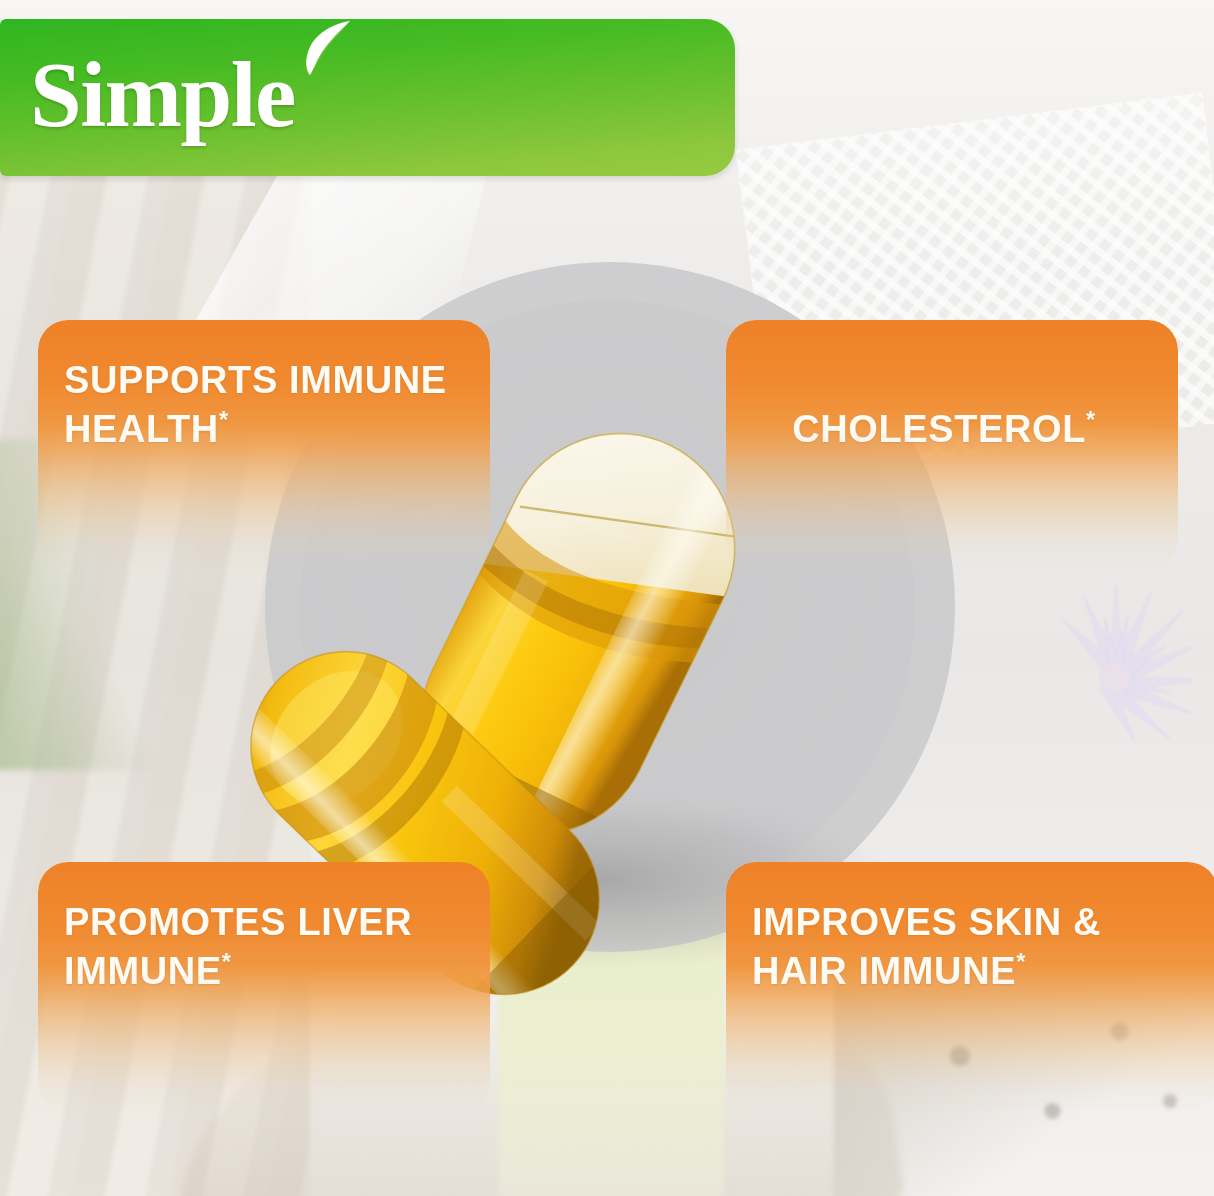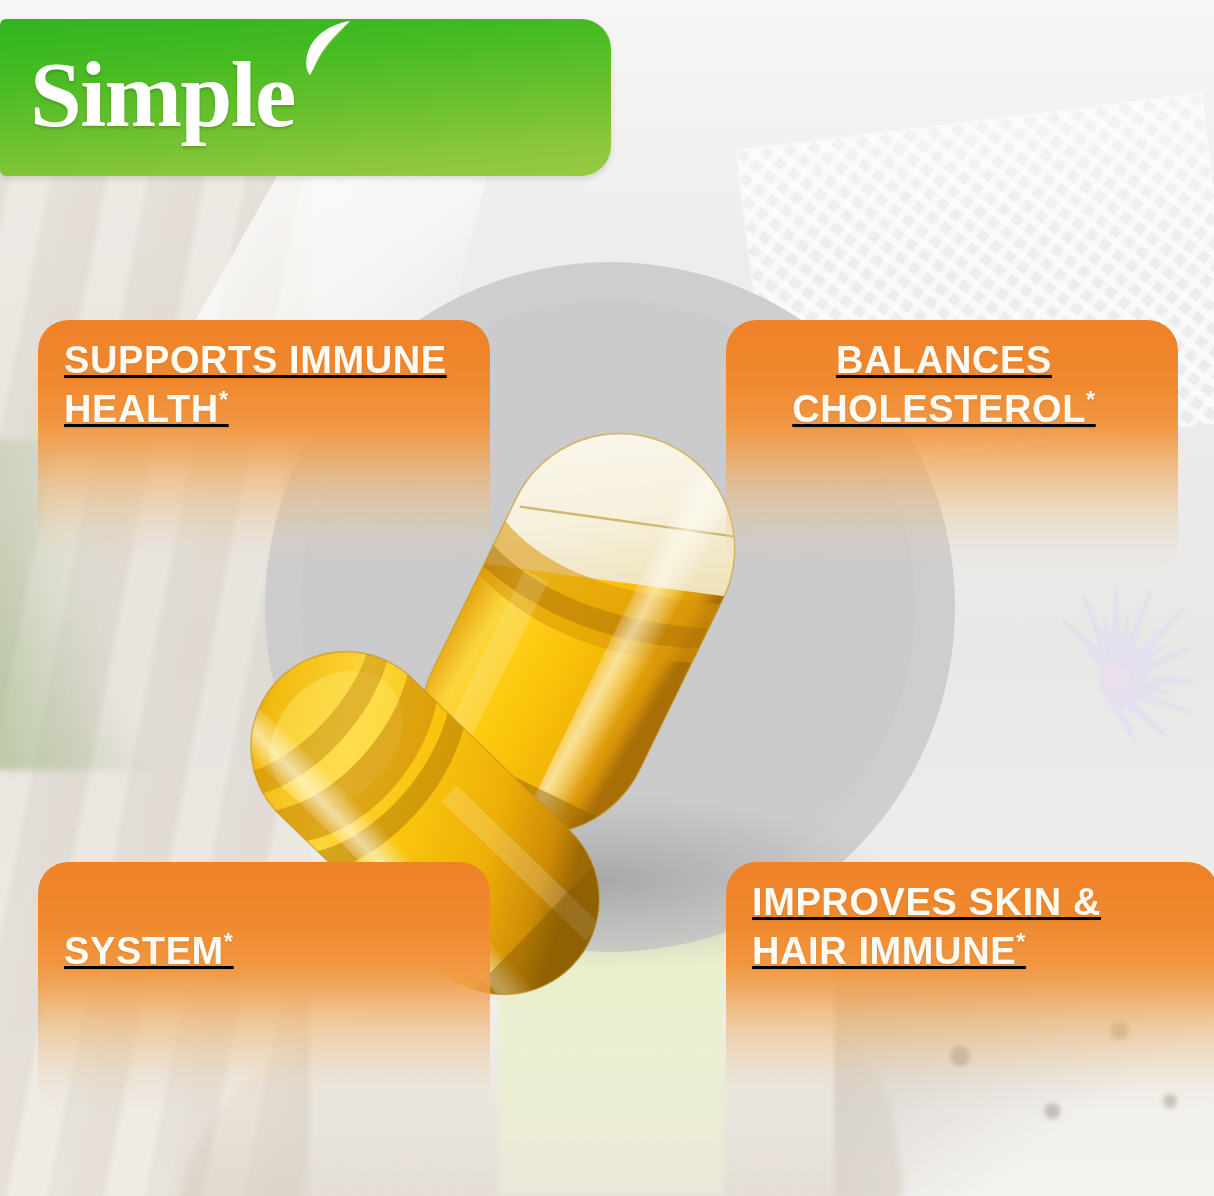--- a/index.html
+++ b/index.html
@@ -120,25 +120,24 @@
 
   
   .capsules{ position:absolute; left:0; top:0; width:1214px; height:1196px; z-index:3; }
   .capsules svg{ width:100%; height:100%; display:block; }
 
   
   .badge{
     position:absolute;
     z-index:6;
     border-radius:30px;
-    padding:16px 30px 0 26px;
+    padding:36px 30px 0 26px;
     -webkit-mask-image:linear-gradient(180deg,#000 0%,#000 42%,rgba(0,0,0,.55) 68%,rgba(0,0,0,0) 100%);
             mask-image:linear-gradient(180deg,#000 0%,#000 42%,rgba(0,0,0,.55) 68%,rgba(0,0,0,0) 100%);
     background:linear-gradient(180deg,#ef8127 0%,#f08a30 26%,#f0a04e 52%,#eebb7e 72%,#e8cfab 88%,#e5dccb 100%);
-    text-decoration:underline;
   }
   .badge .txt{
     color:#fdfbf3;
     font-weight:bold;
     font-size:38px;
     line-height:49px;
     letter-spacing:.6px;
     text-shadow:0 1px 2px rgba(150,90,30,.22);
     white-space:pre-line;
   }
@@ -151,21 +150,21 @@
 
   #badge-immune    { left:38px;  top:320px; width:452px; height:250px; }
   #badge-chol      { left:726px; top:320px; width:452px; height:250px; text-align:center; }
   #badge-liver     { left:38px;  top:862px; width:452px; height:250px; }
   #badge-skin      { left:726px; top:862px; width:492px; height:250px; }
   #badge-chol .txt { padding-right:12px; }
 
   
   .brand-banner{
     position:absolute;
-    left:0; top:19px; width:611px; height:157px;
+    left:0; top:19px; width:735px; height:157px;
     border-radius:6px 30px 30px 6px;
     background:linear-gradient(175deg,#2fb521 0%,#46bb23 28%,#6dc12f 60%,#8cc73c 84%,#97ca42 100%);
     box-shadow:0 3px 6px rgba(0,0,0,.12);
     z-index:9;
   }
   .brand-wrap{
     position:absolute;
     left:30px; top:26px;
     display:flex; align-items:baseline;
     font-family:"Liberation Serif", serif;
@@ -339,25 +338,25 @@
         <rect x="330" y="618" width="190" height="410" rx="95" ry="95" transform="rotate(-46 425 823)" fill="none" stroke="#c08c12" stroke-width="1.6" opacity="0.5"></rect>
       </g>
     </svg>
   </div>
 
   <div class="badge" id="badge-immune">
     <div class="txt"><span>SUPPORTS IMMUNE</span><br><span>HEALTH</span><sup>*</sup></div>
   </div>
 
   <div class="badge" id="badge-chol">
-    <div class="txt"><span>BALANCES</span><br><span>CHOLESTEROL</span><sup>*</sup></div>
+    <div class="txt"><br><span>CHOLESTEROL</span><sup>*</sup></div>
   </div>
 
   <div class="badge" id="badge-liver">
-    <div class="txt"><br><span>SYSTEM</span><sup>*</sup></div>
+    <div class="txt"><span>PROMOTES LIVER</span><br><span>IMMUNE</span><sup>*</sup></div>
   </div>
 
   <div class="badge" id="badge-skin">
     <div class="txt"><span>IMPROVES SKIN &amp;</span><br><span>HAIR IMMUNE</span><sup>*</sup></div>
   </div>
 
   <div class="brand-banner">
     <div class="brand-wrap">
       <span class="brand-simple">Simple</span>
       <span class="brand-leaf">

